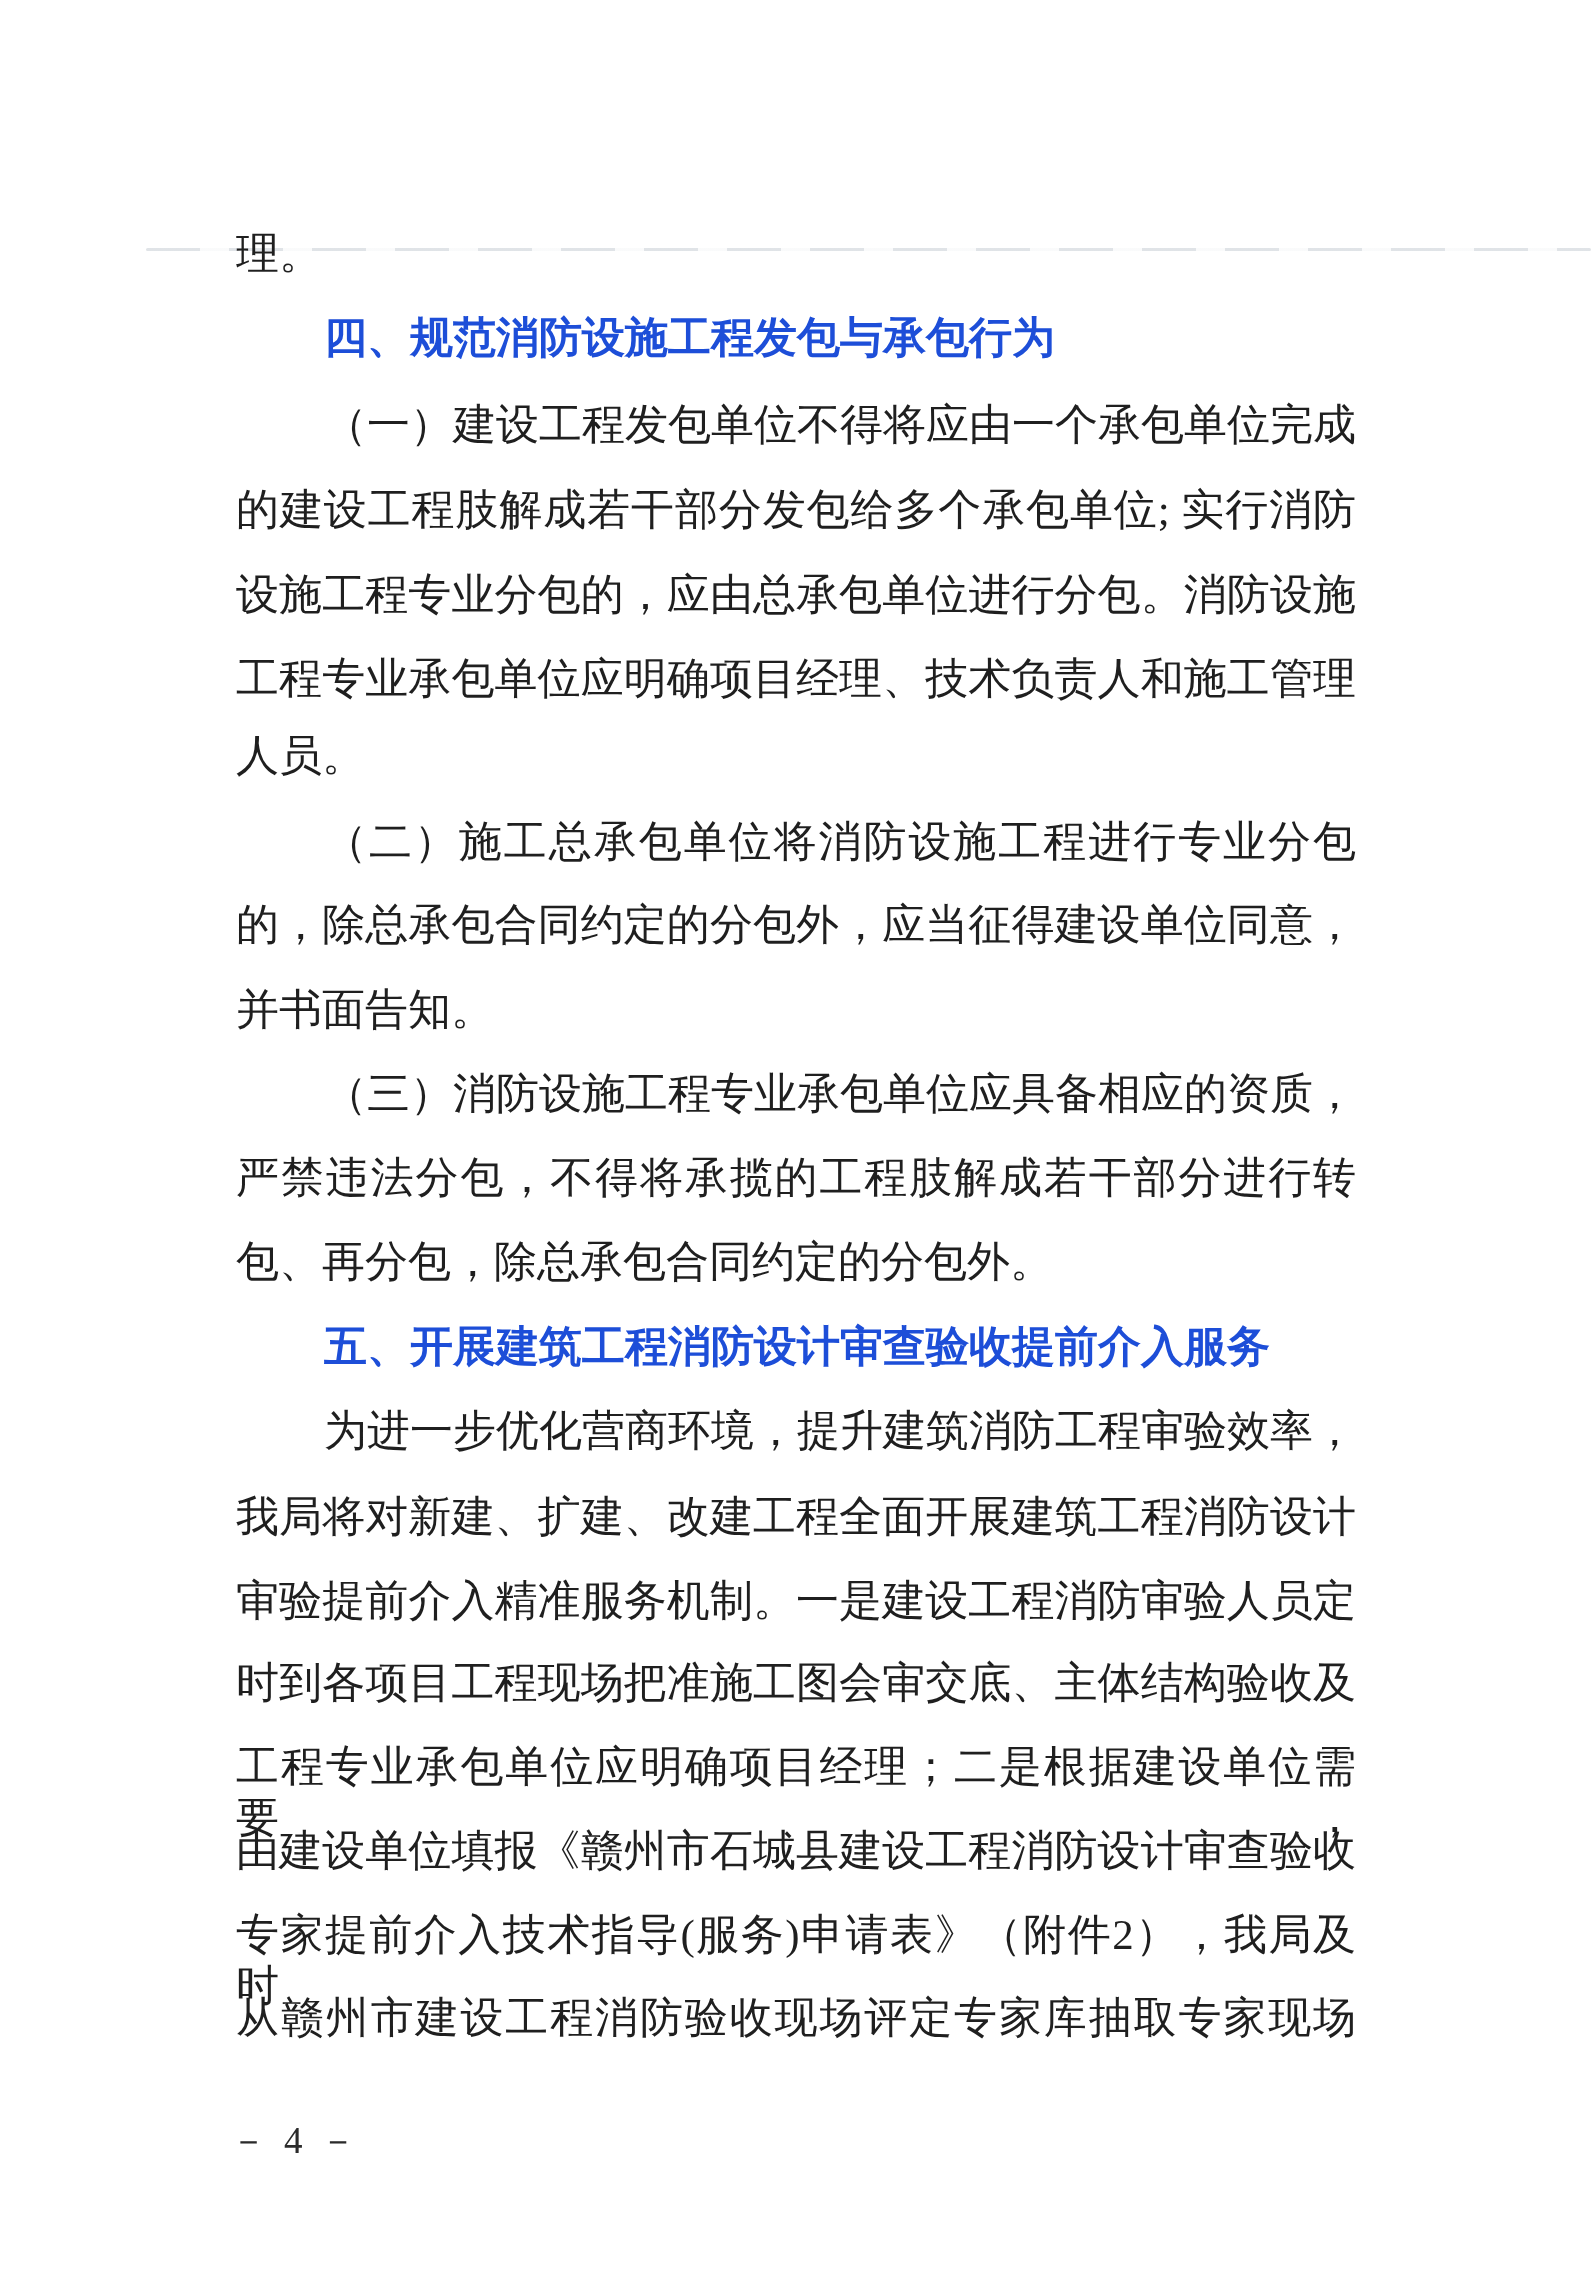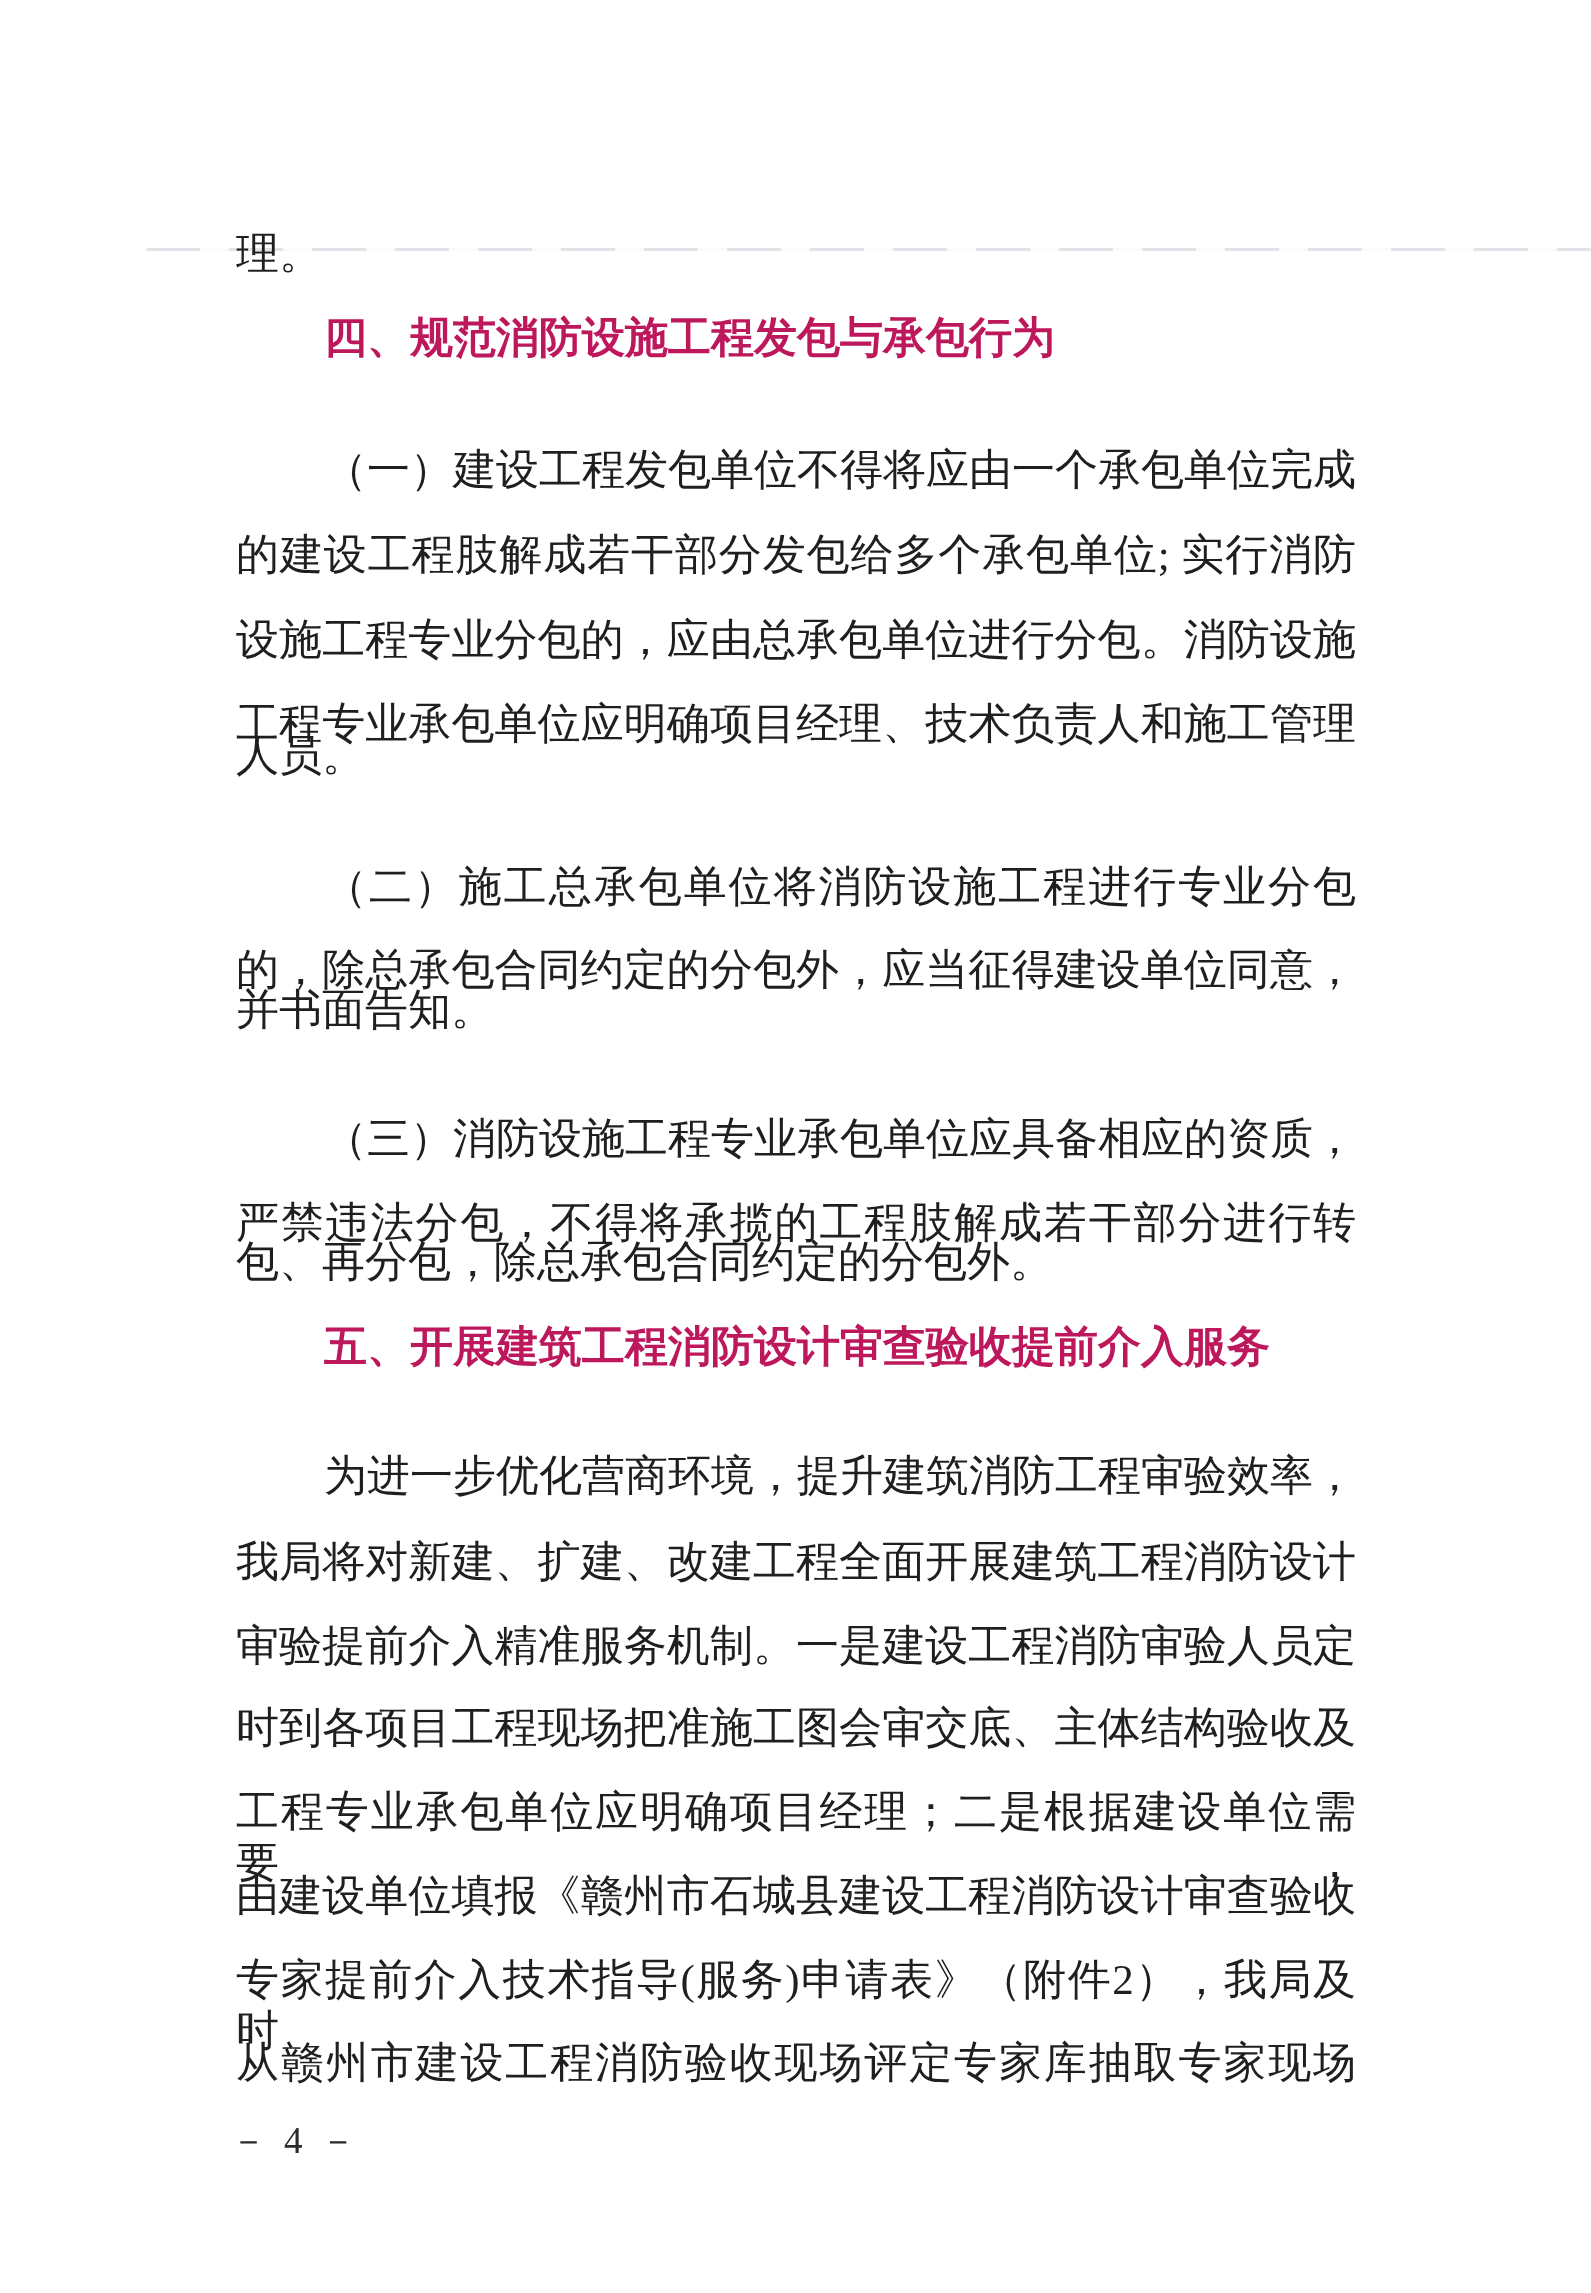--- a/index.html
+++ b/index.html
@@ -37,30 +37,29 @@
     line-height: 1.18;
     color: #1f1f1f;
     white-space: nowrap;
     font-family: "Liberation Serif", serif;
   }
   .justify {
     white-space: normal;
     text-align: justify;
     text-align-last: justify;
     text-justify: inter-character;
-    margin-top: 45px;
   }
   .indent {
     left: 324px;
     width: 1032px;
   }
   .heading {
     font-family: "Liberation Sans", sans-serif;
     font-weight: 700;
-    color: #be185d;
+    color: #1d4ed8;
     letter-spacing: 0px;
   }
   .page-number {
     position: absolute;
     left: 230px;
     top: 2116px;
     font-size: 37px;
     letter-spacing: 3.9px;
     color: #2b2b2b;
     font-family: "Liberation Serif", serif;

